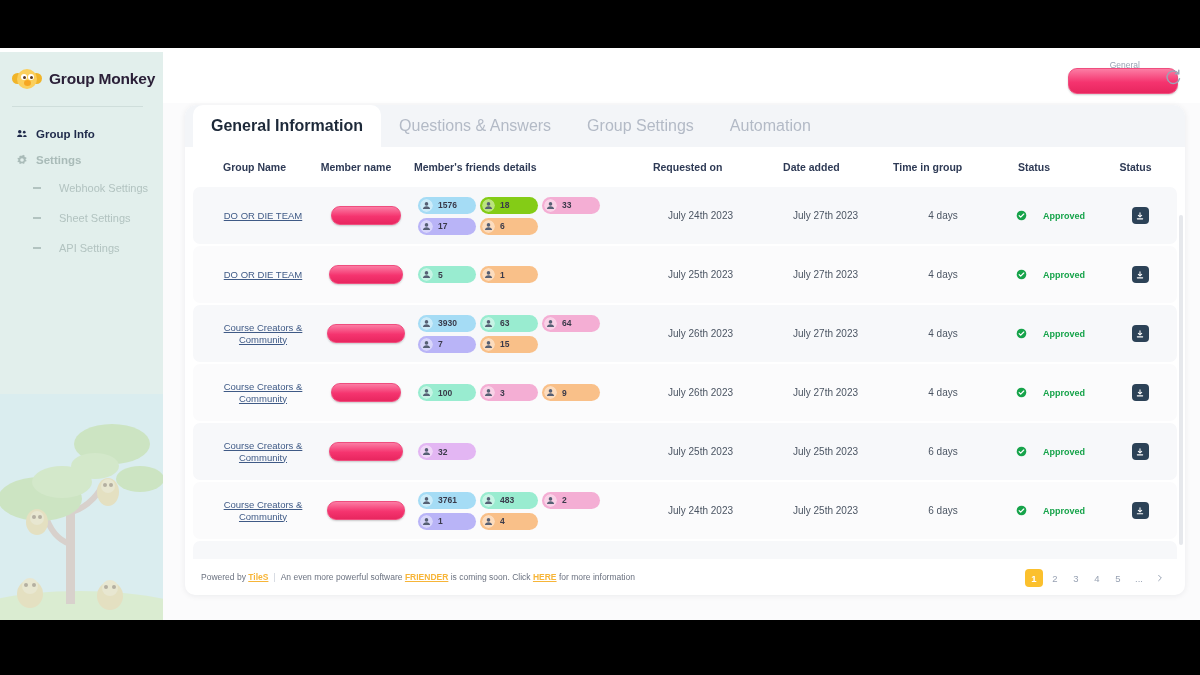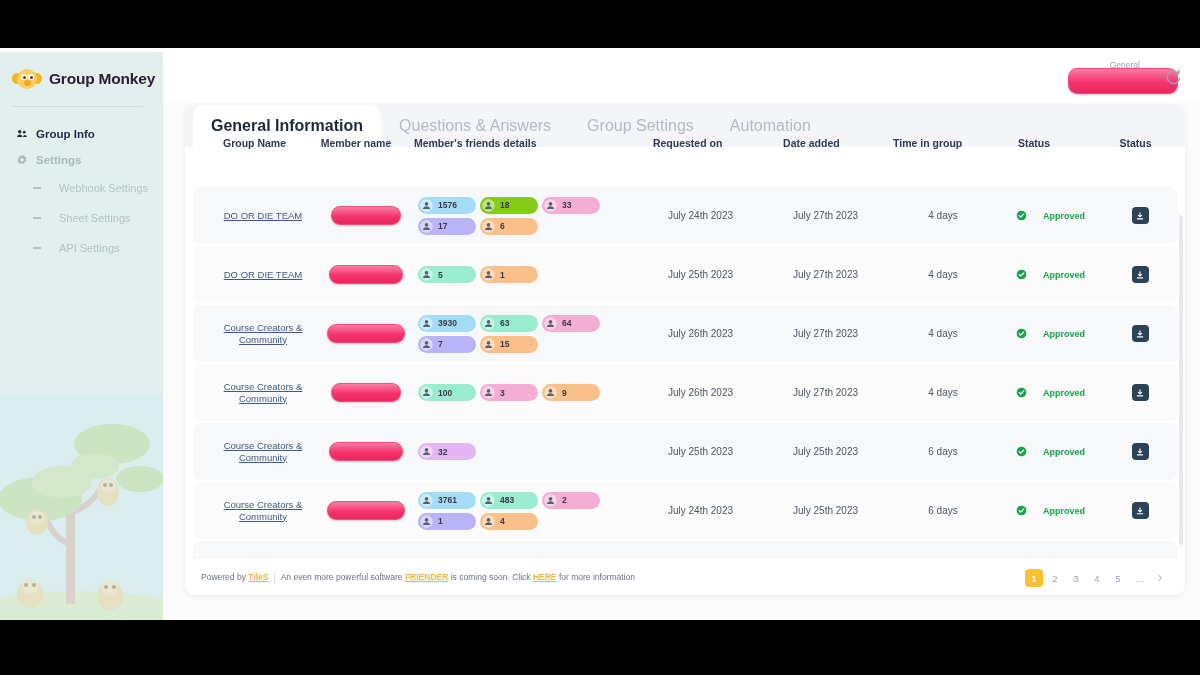--- a/index.html
+++ b/index.html
@@ -67,21 +67,21 @@
     background:#fff; border-radius: 12px 12px 10px 10px; box-shadow: 0 1px 6px rgba(16,24,40,.07);
     overflow:hidden;
   }
   .tabs { position:absolute; left:0; top:0; width:1000px; height:42px; background:#f3f5f8; display:flex; align-items:stretch; }
   .tab { display:flex; align-items:center; justify-content:flex-start; font-size:16px; color:#b3bac6; padding: 0 18px; }
   .tab.active {
     background:#fff; color:#1d2939; font-weight:bold;
     border-radius: 10px 10px 0 0; margin-left: 8px;
   }
 
-  .thead { position:absolute; left:0; top:32px; width:1000px; height:40px; display:flex; align-items:flex-start; }
+  .thead { position:absolute; left:0; top:42px; width:1000px; height:40px; display:flex; align-items:center; }
   .th { font-size:10.5px; font-weight:bold; color:#2e3a55; text-align:left; }
 
   .rows { position:absolute; left:0; top:82px; width:1000px; height:372px; overflow:hidden; }
   .row { position:relative; height:57px; margin: 0 8px 2px 8px; background:#f7f8fa; border-radius:7px; display:flex; align-items:center; }
   .row.alt { background:#fbfbfc; }
 
   .c-group { width:120px; padding-left: 20px; }
   .g-link { font-size:9.5px; color:#3f5a86; text-decoration: underline; text-align:center; display:block; line-height:1.25; }
   .c-member { width:105px; display:flex; align-items:center; justify-content:center; }
   .redact-member { width:74px; height:19px; }

